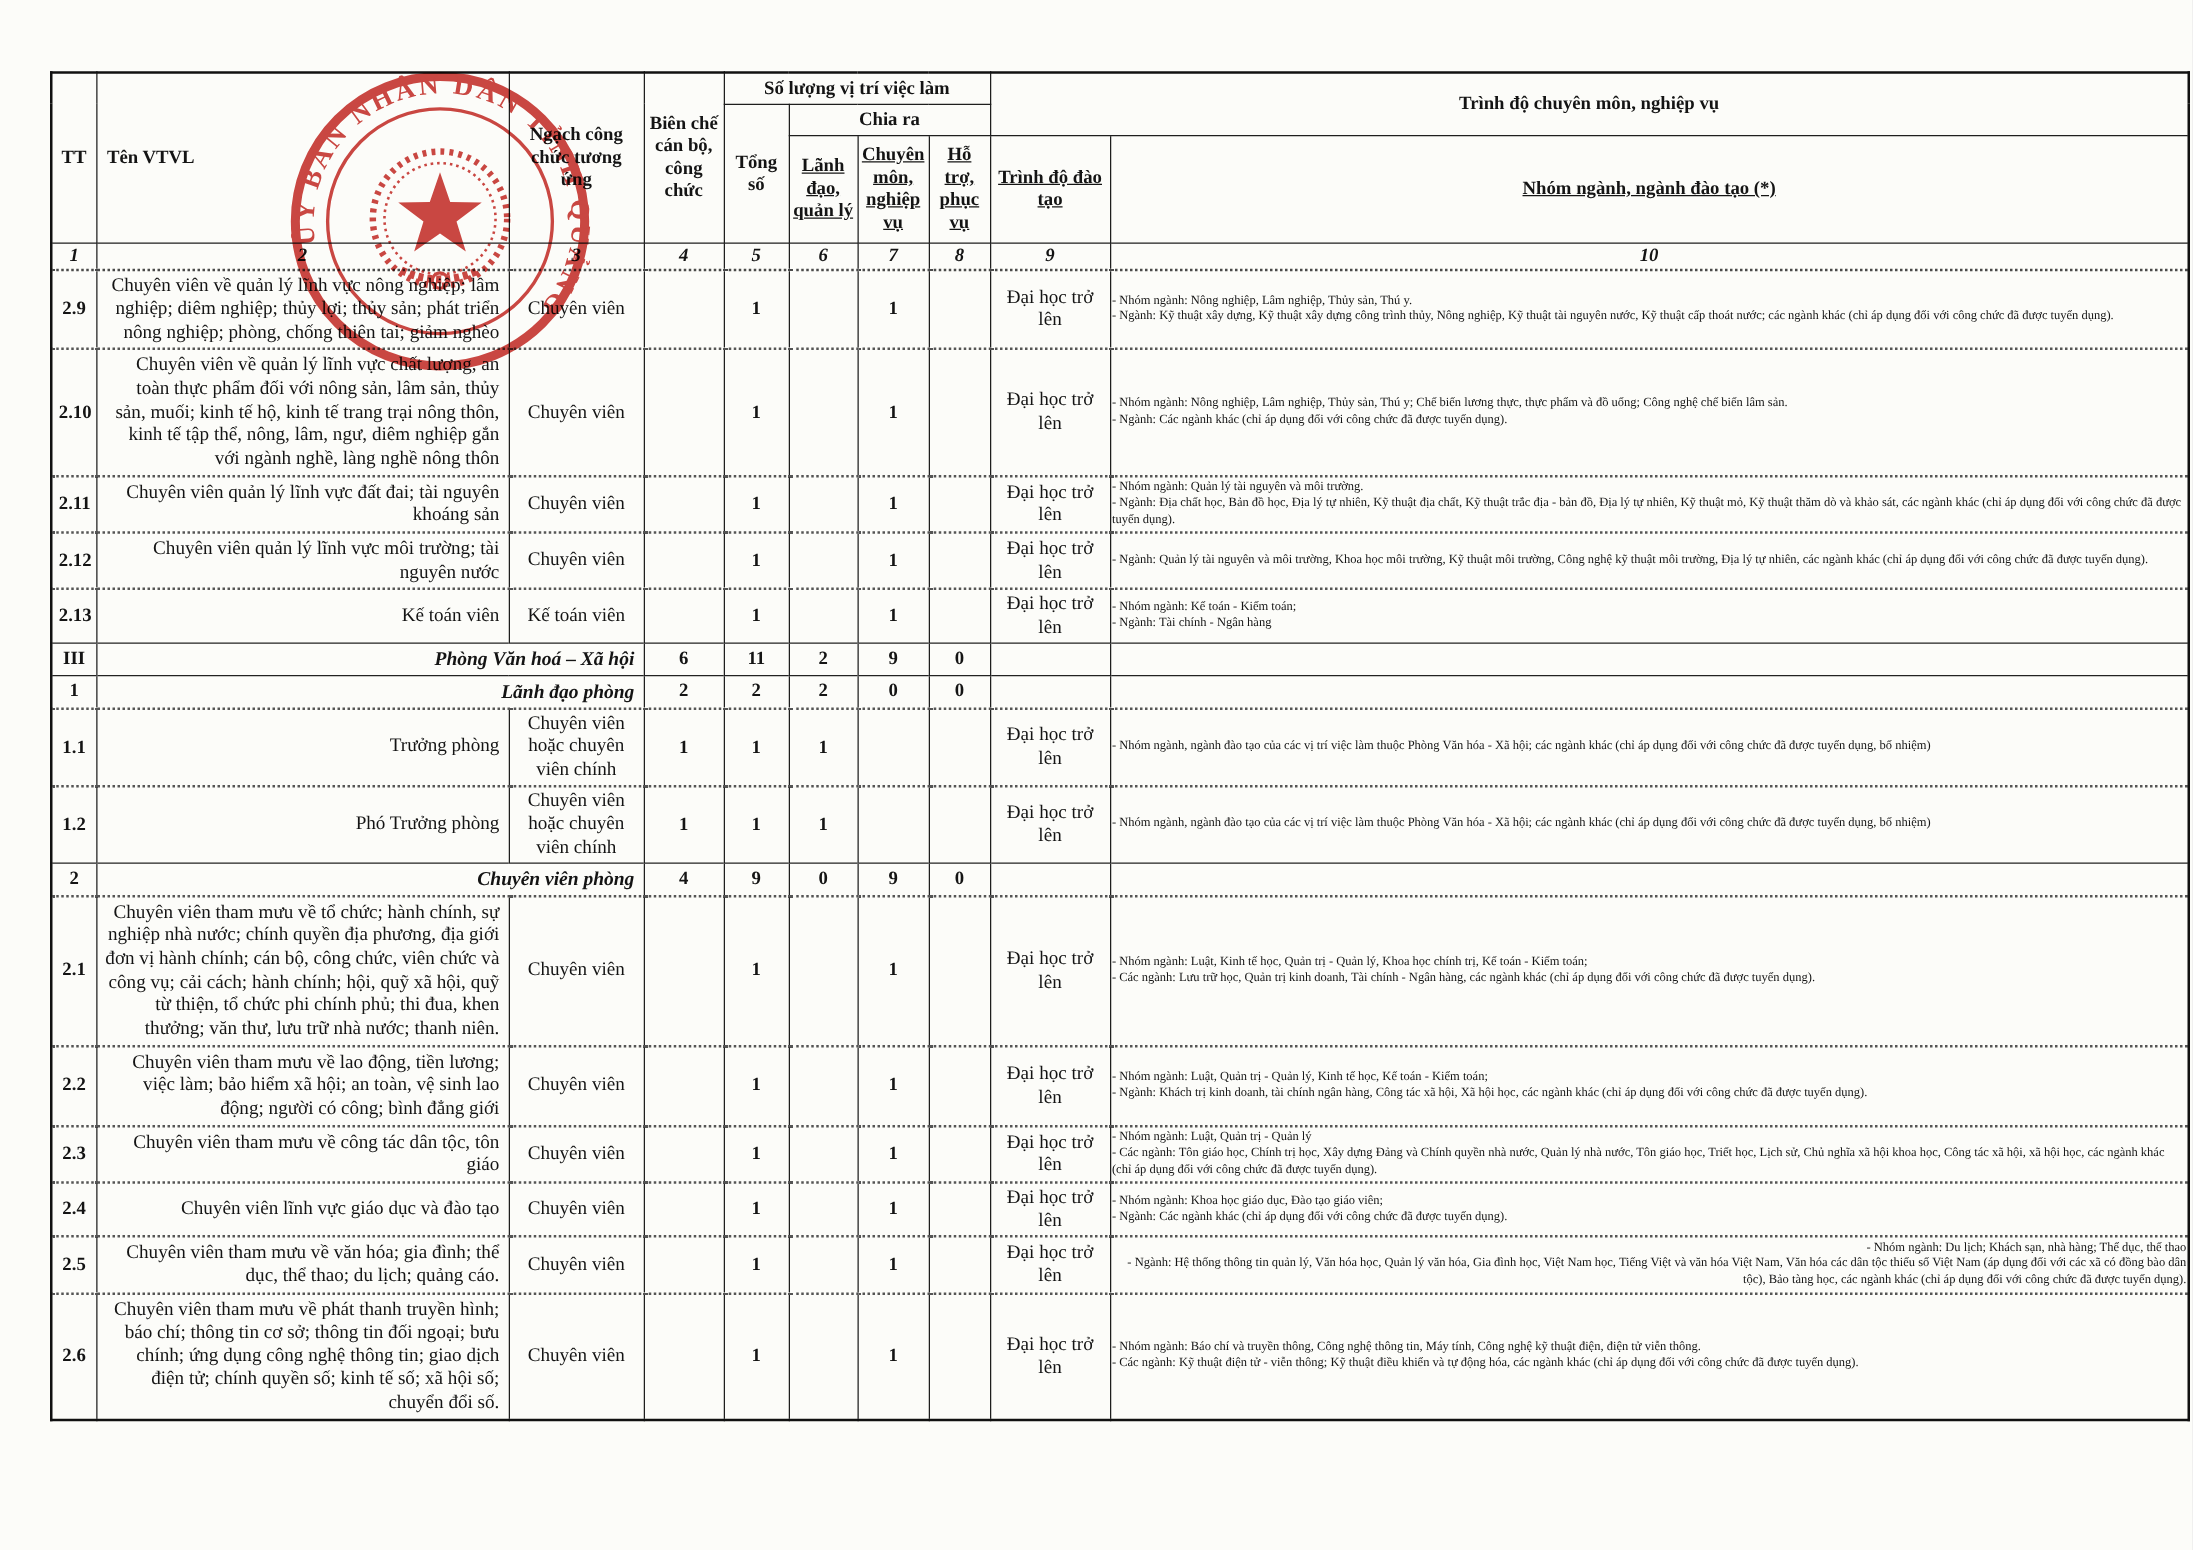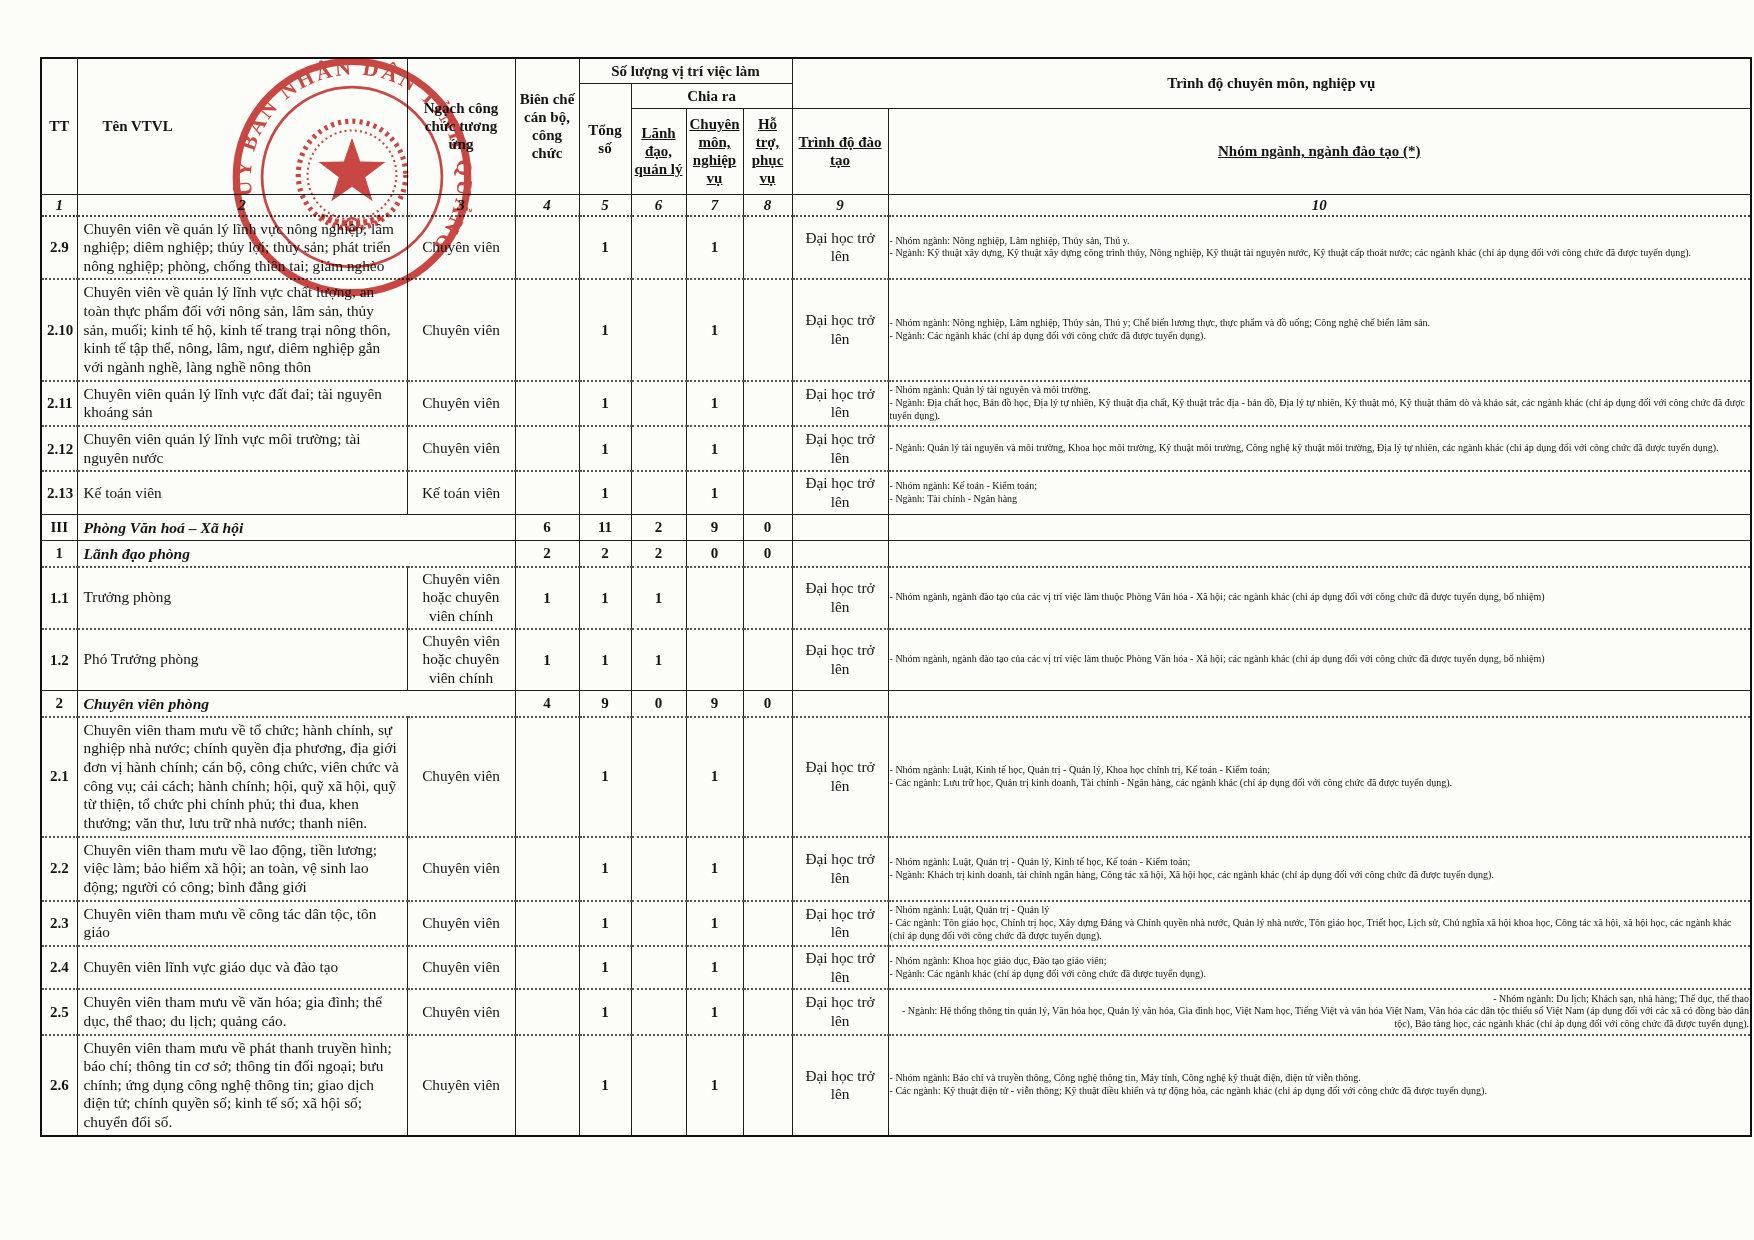--- a/index.html
+++ b/index.html
@@ -39,21 +39,21 @@
     padding:1px 2px;
   }
   tbody td{
     border-top:2px dotted #555;
     font-size:15.3px;
     line-height:1.22;
     padding:2px 5px;
   }
   tbody td.c{text-align:center;}
   tbody td.num{text-align:center;font-weight:bold;font-size:15px;}
-  tbody td.name{text-align:left;padding:3px 7px 3px 6px;}
+  tbody td.name{text-align:right;padding:3px 7px 3px 6px;}
   tbody td.nganh{font-size:10px;text-align:left;padding:2px 1px;line-height:1.28;}
   tbody td.nganh.center{text-align:right;}
   tbody td.nganh div{margin:0;}
   tbody tr.section td{
     border-top:1.9px solid #222;
     font-weight:bold;
     margin-top:16px;
   }
   tbody tr.section td.name{font-size:15.6px;font-style:italic;}
   .h-tall{height:86px;text-decoration:underline;}
@@ -81,21 +81,21 @@
         <col style="width:52px">
         <col style="width:55px">
       <col style="width:57px">
         <col style="width:49px">
         <col style="width:96px">
       <col style="width:863px">
     </colgroup>
     <thead>
       <tr class="h-band">
         <th rowspan="3" style="">TT</th>
-        <th rowspan="3" style="text-align:left;padding-left:25px">Tên VTVL</th>
+        <th rowspan="3" style="text-align:left;padding-left:8px">Tên VTVL</th>
         <th rowspan="3">Ngạch công chức tương ứng</th>
         <th rowspan="3">Biên chế cán bộ, công chức</th>
         <th colspan="4">Số lượng vị trí việc làm</th>
         <th colspan="2" rowspan="2">Trình độ chuyên môn, nghiệp vụ</th>
       </tr>
       <tr class="h-band">
         <th rowspan="2">Tổng số</th>
         <th colspan="3">Chia ra</th>
       </tr>
       <tr class="h-tall">

